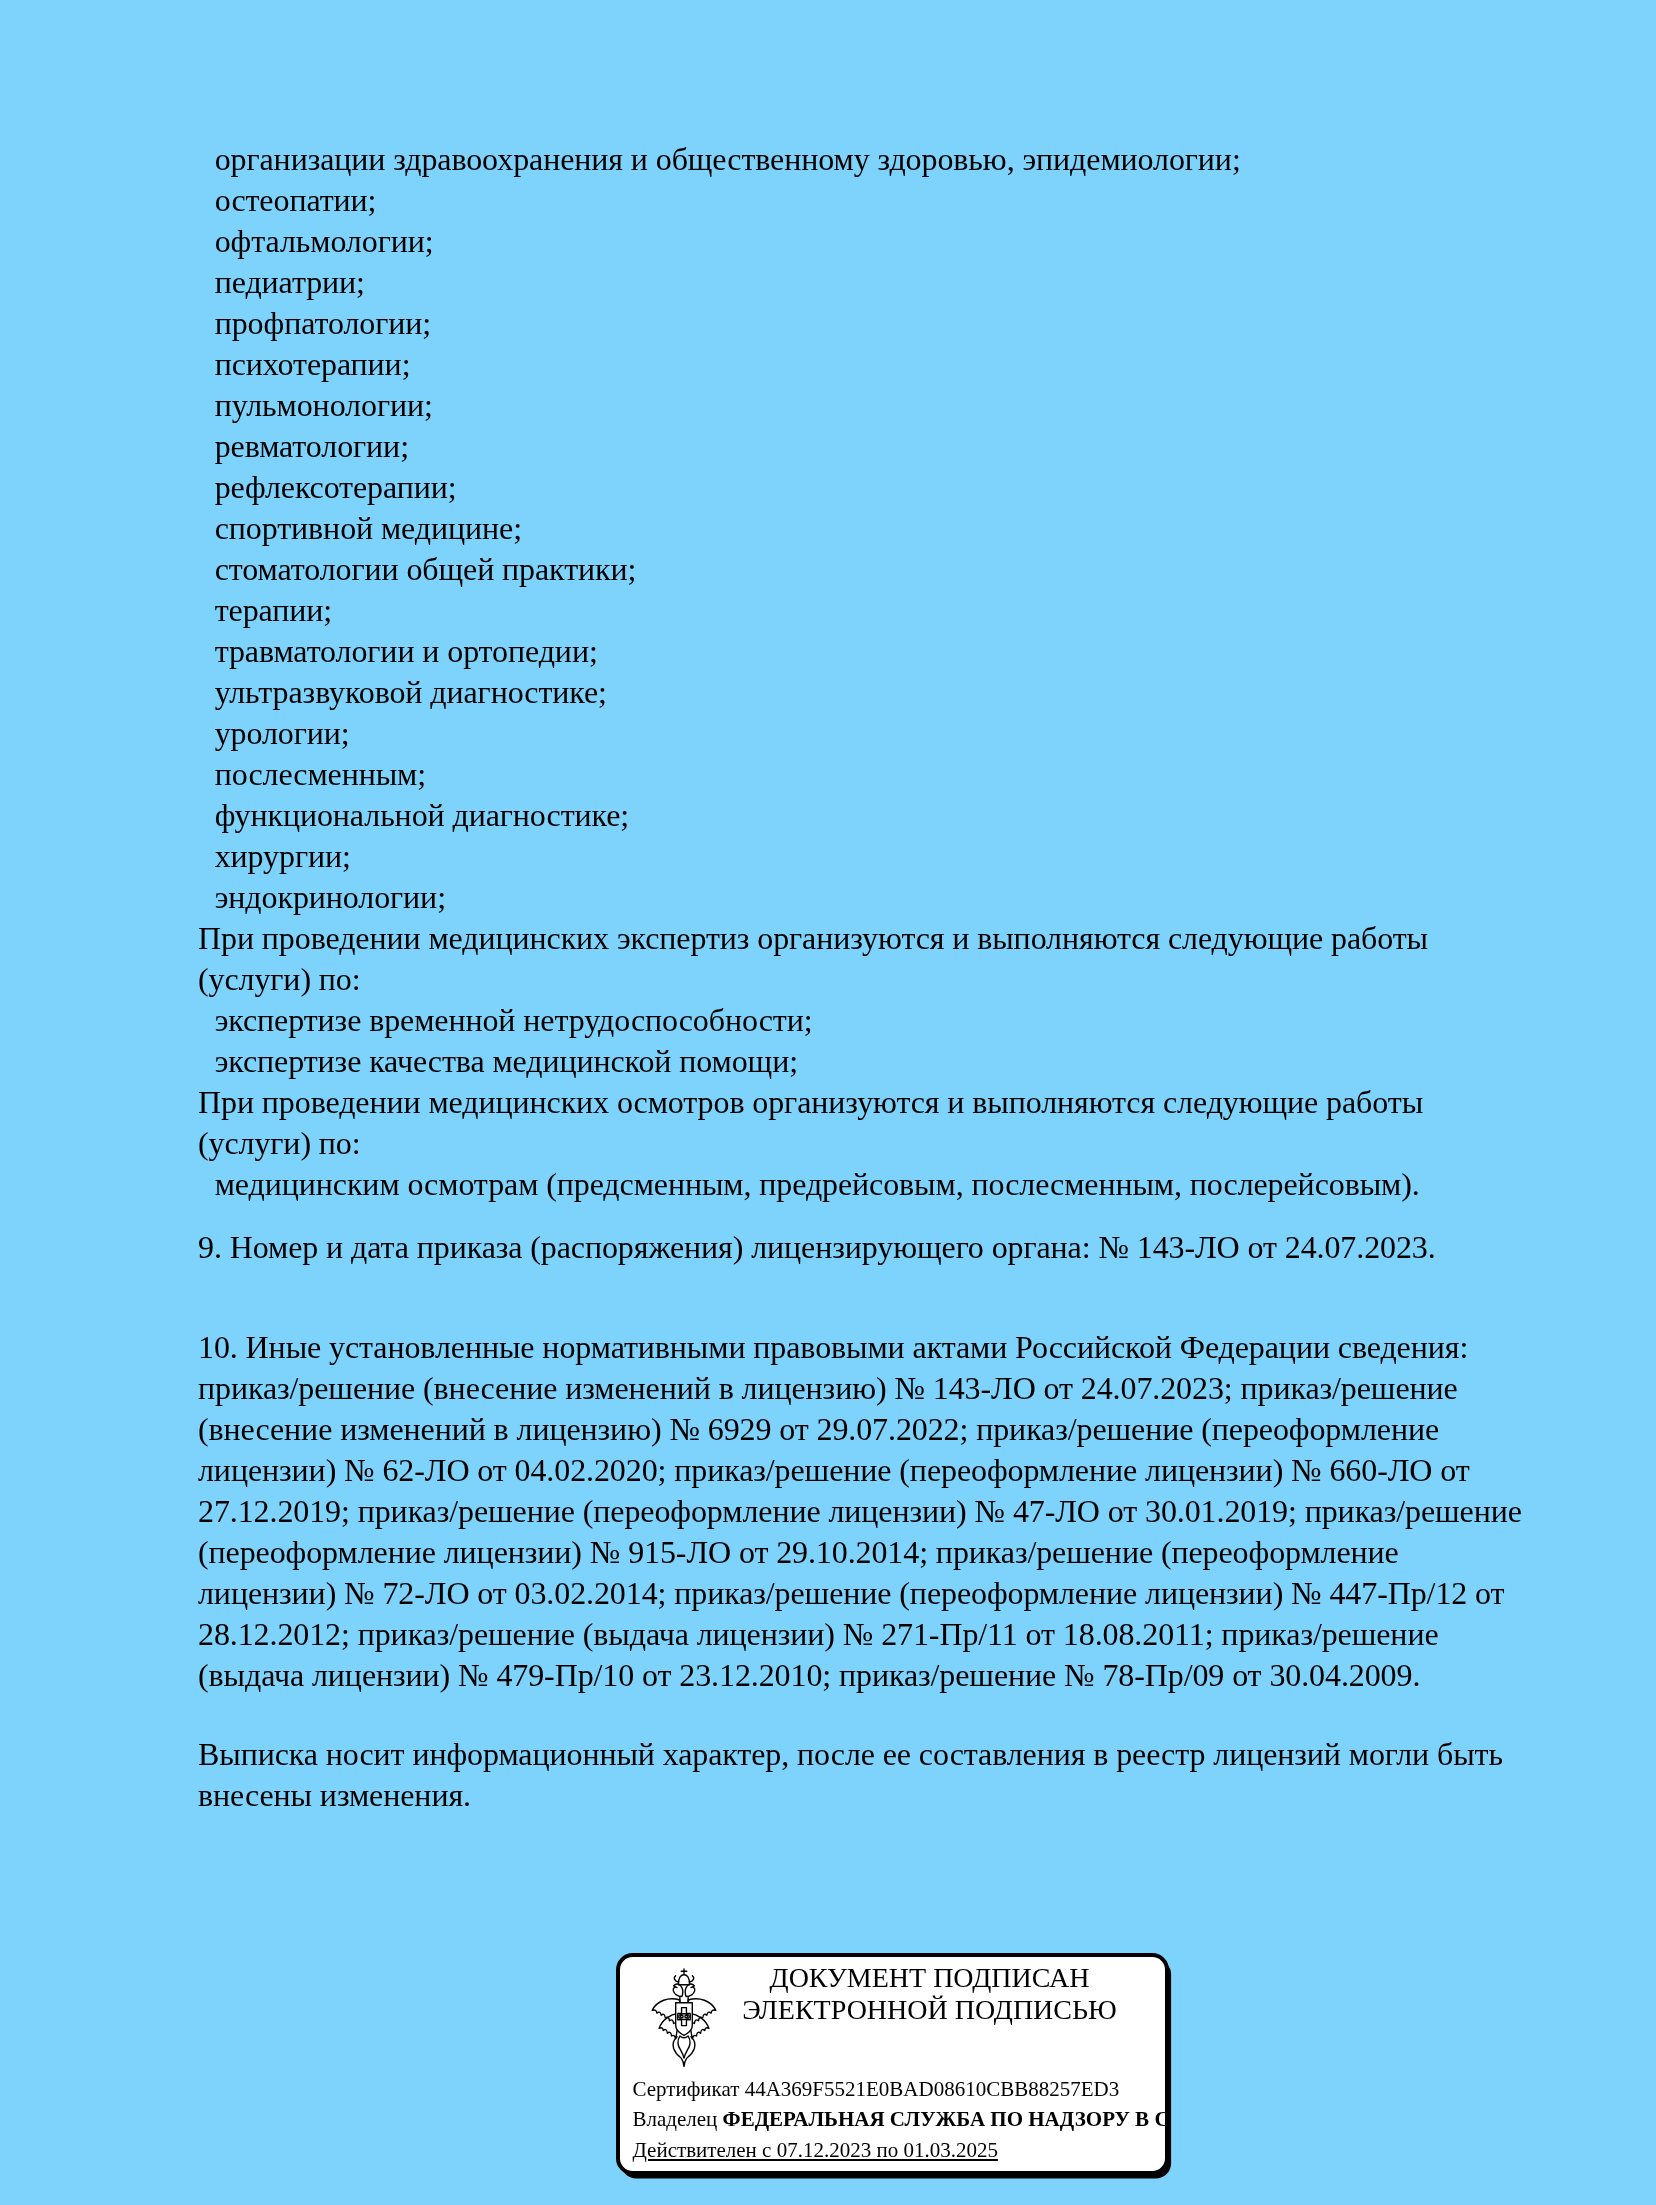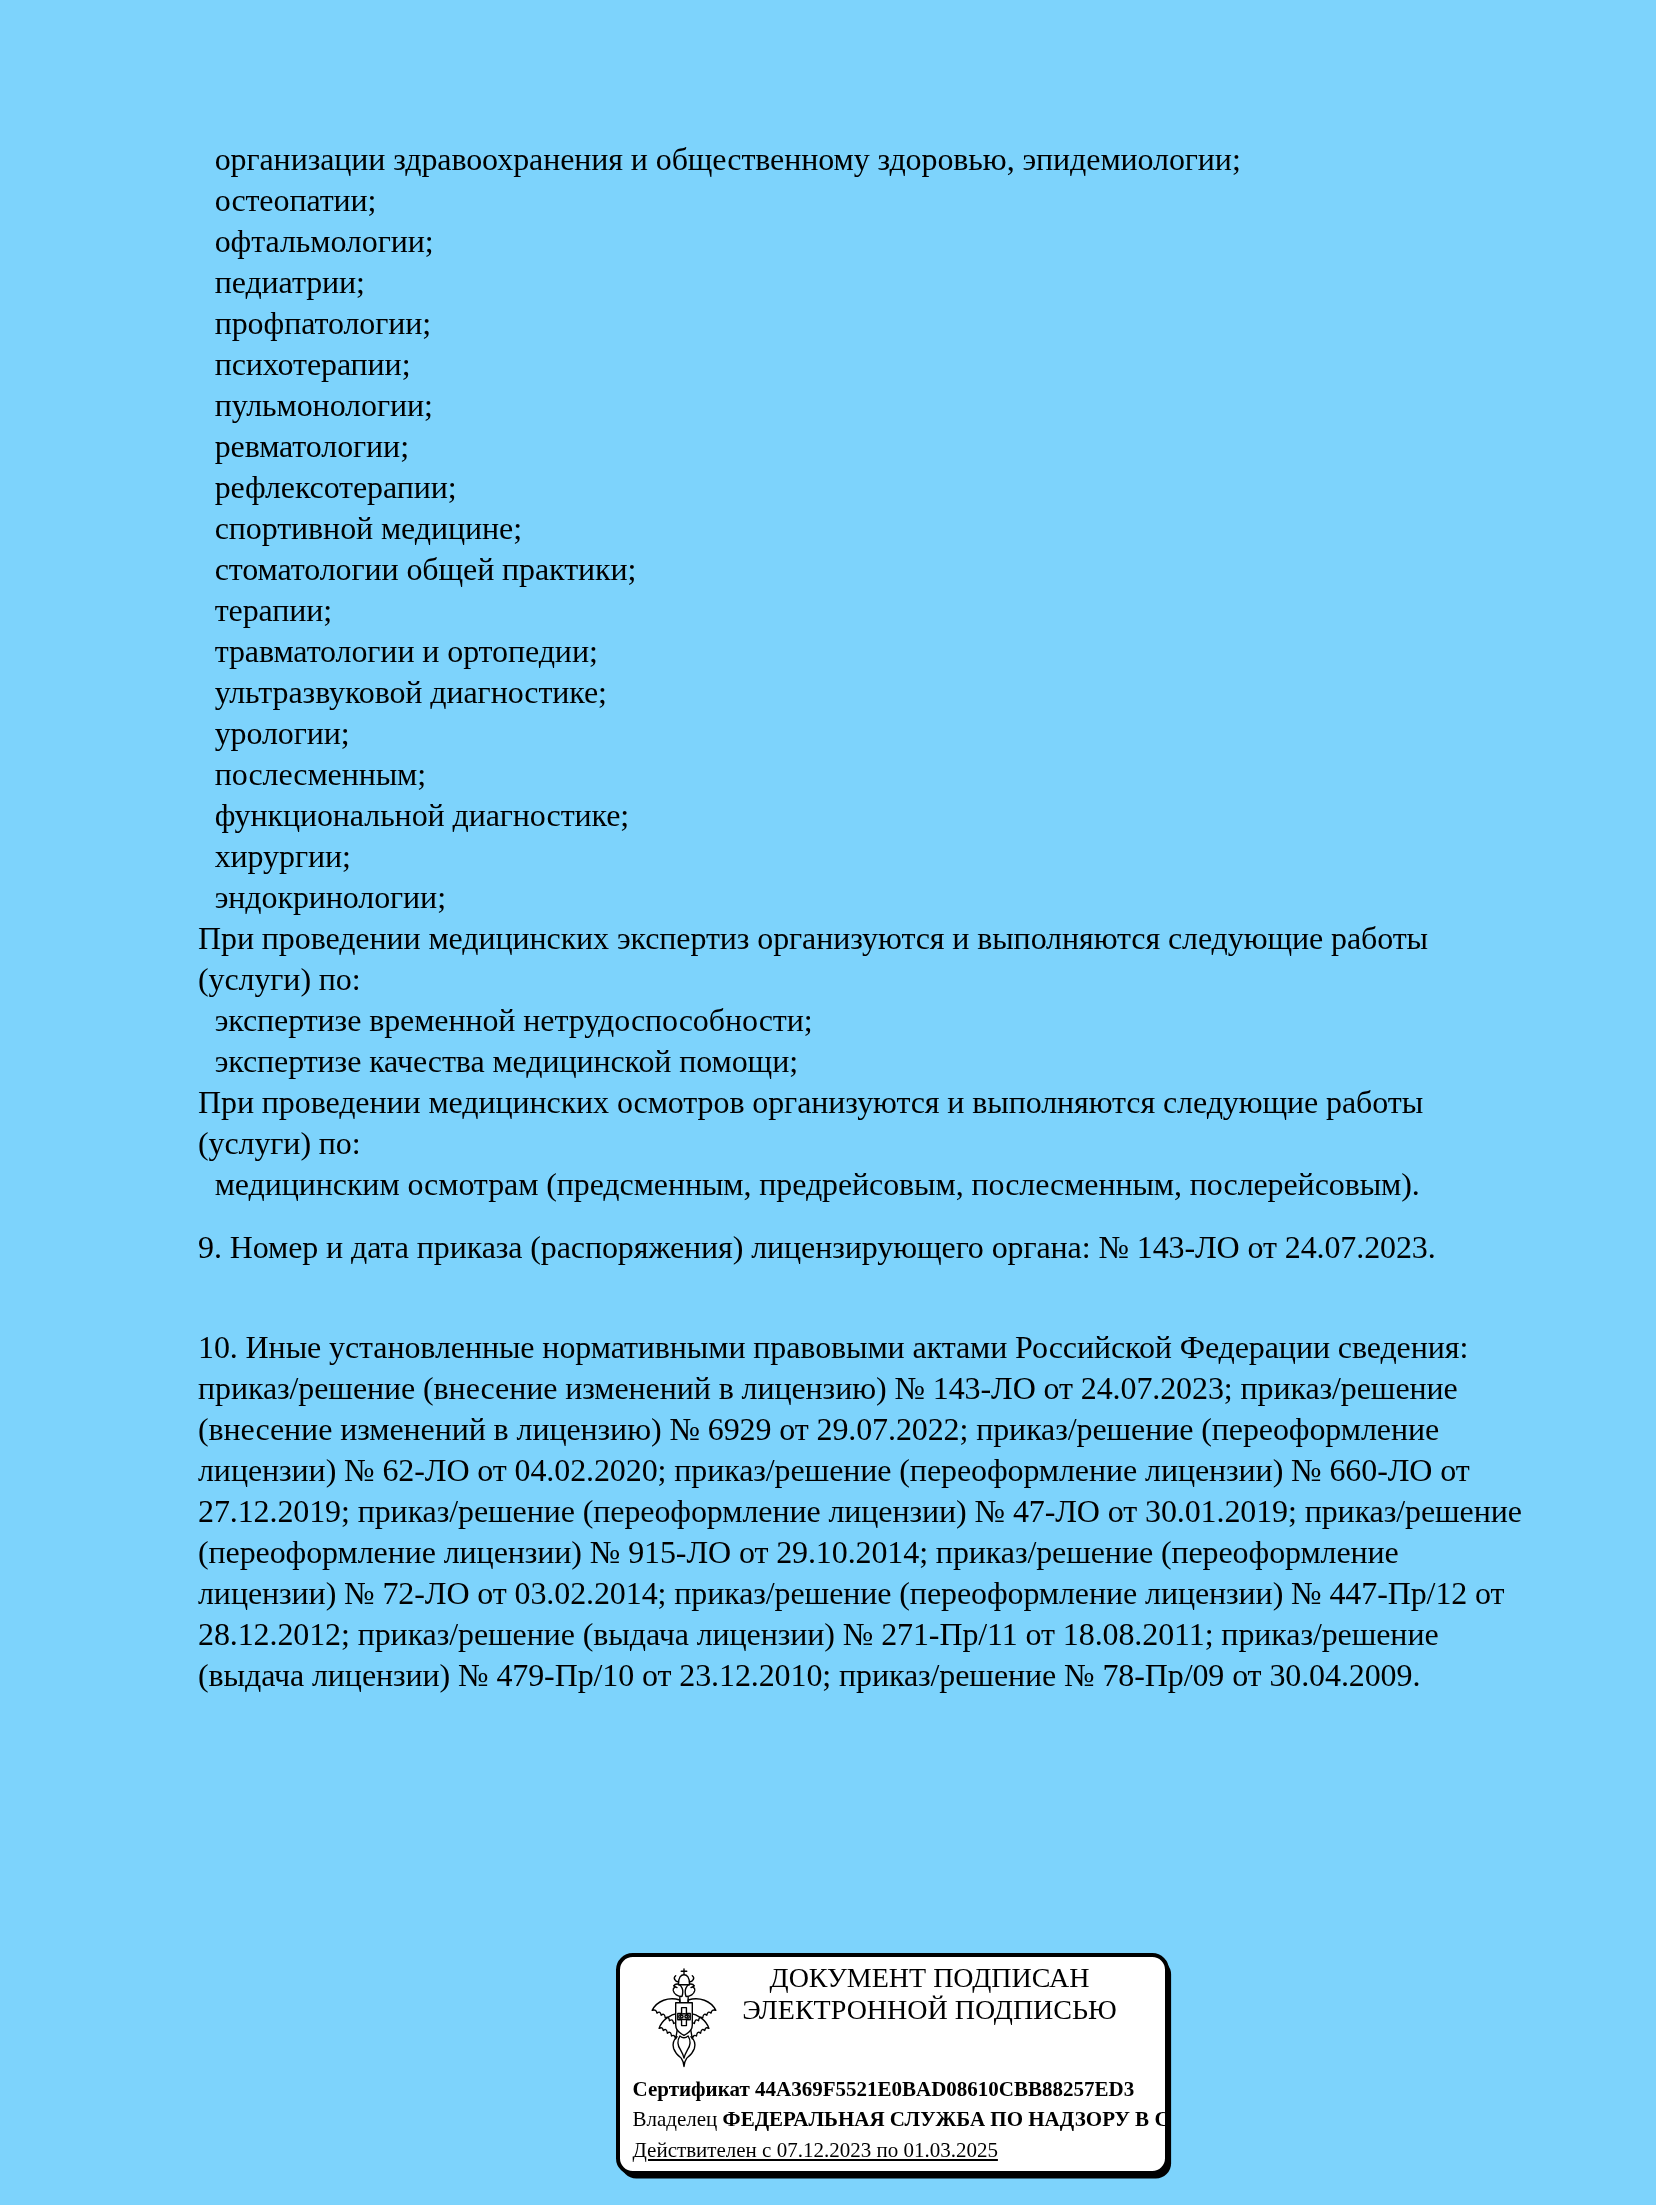--- a/index.html
+++ b/index.html
@@ -59,21 +59,21 @@
     line-height: 32px;
     white-space: nowrap;
   }
   .stamp-row {
     position: absolute;
     left: 12.5px;
     font-size: 21px;
     line-height: 25px;
     white-space: nowrap;
   }
-  .row-cert  { top: 120px; font-weight: bold; }
+  .row-cert  { top: 120px; }
   .row-owner { top: 150px; }
   .row-valid { top: 181px; text-decoration: underline; }
   .owner-value { font-weight: bold; }
 </style>
 </head>
 <body>
 
 <div class="page">
 
   <div class="content">
@@ -134,20 +134,25 @@
         <div class="line">приказ/решение (внесение изменений в лицензию) № 143-ЛО от 24.07.2023; приказ/решение</div>
         <div class="line">(внесение изменений в лицензию) № 6929 от 29.07.2022; приказ/решение (переоформление</div>
         <div class="line">лицензии) № 62-ЛО от 04.02.2020; приказ/решение (переоформление лицензии) № 660-ЛО от</div>
         <div class="line">27.12.2019; приказ/решение (переоформление лицензии) № 47-ЛО от 30.01.2019; приказ/решение</div>
         <div class="line">(переоформление лицензии) № 915-ЛО от 29.10.2014; приказ/решение (переоформление</div>
         <div class="line">лицензии) № 72-ЛО от 03.02.2014; приказ/решение (переоформление лицензии) № 447-Пр/12 от</div>
         <div class="line">28.12.2012; приказ/решение (выдача лицензии) № 271-Пр/11 от 18.08.2011; приказ/решение</div>
         <div class="line">(выдача лицензии) № 479-Пр/10 от 23.12.2010; приказ/решение № 78-Пр/09 от 30.04.2009.</div>
       </div>
 
+    <div class="para-disclaimer">
+
+    <div class="line">Выписка носит информационный характер, после ее составления в реестр лицензий могли быть</div>
+        <div class="line">внесены изменения.</div>
+      </div>
 
   </div>
 
   <div class="stamp">
 
     <div class="stamp-emblem">
       <svg viewBox="0 0 104 146" xmlns="http://www.w3.org/2000/svg">
         <g fill="none" stroke="#000000" stroke-width="2" stroke-linecap="round" stroke-linejoin="round">
 
           <path d="M46 47 C30 42 13 48 6 62 Q12 60 13 66 Q18 62 19 69 Q24 65 25 73 Q30 69 31 77 Q36 73 37 81 Q41 78 43 85 L46 62 Z"></path>

